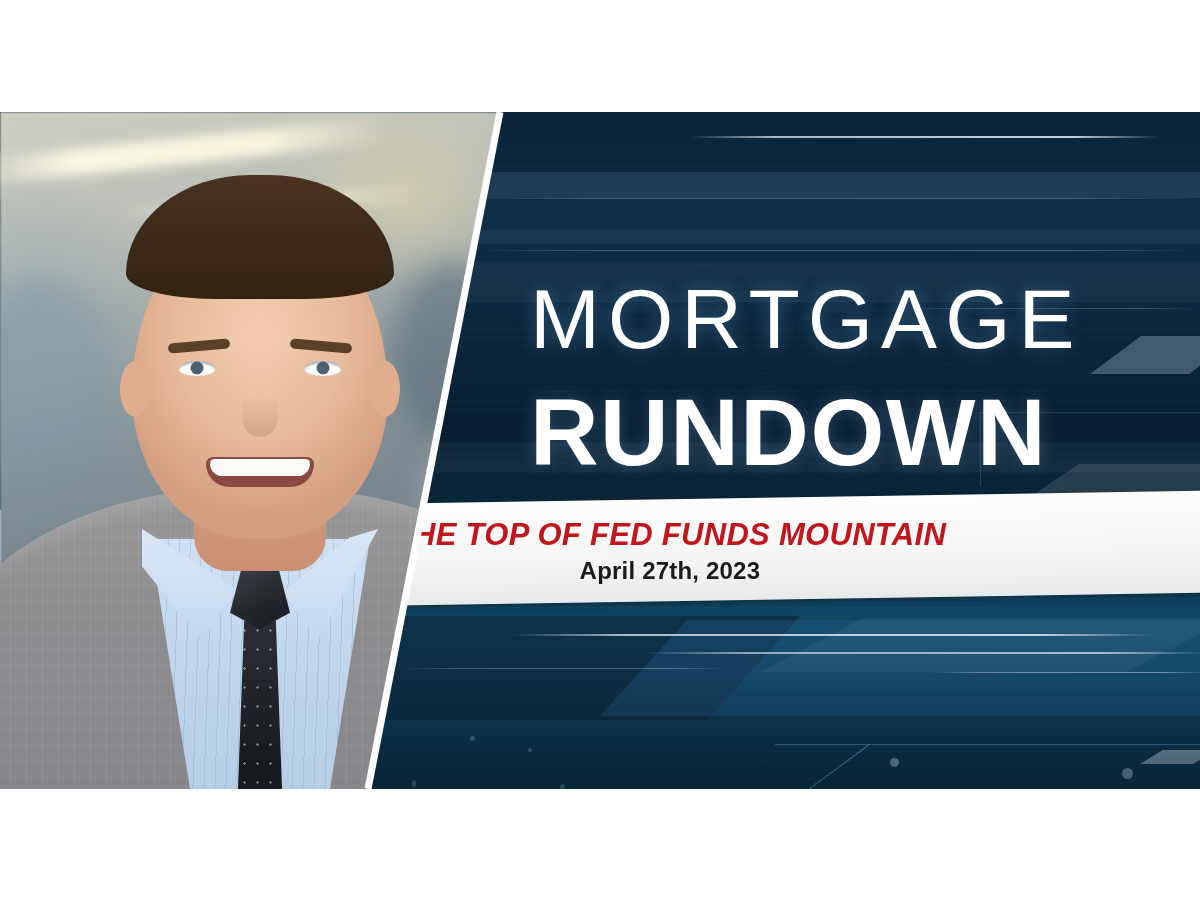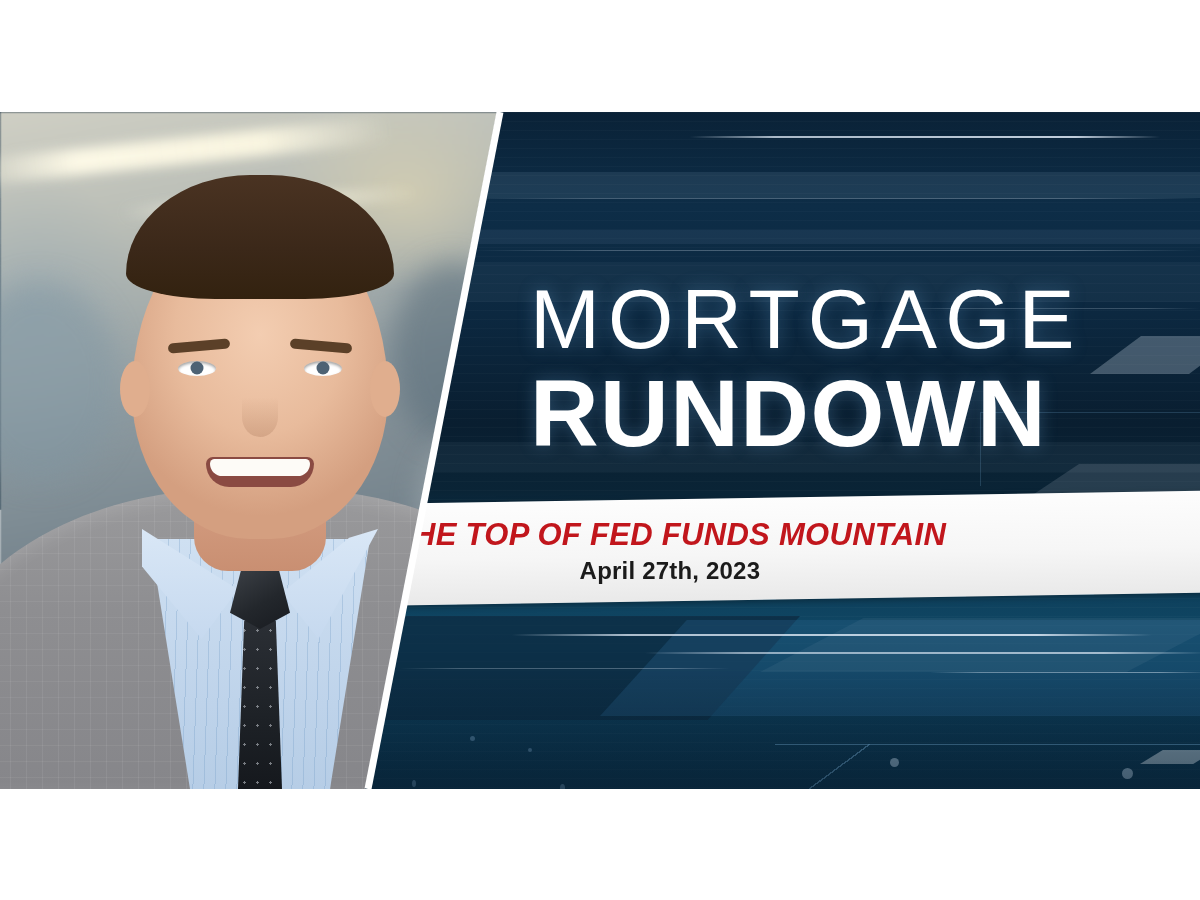--- a/index.html
+++ b/index.html
@@ -153,21 +153,21 @@
     white-space:nowrap;
     text-shadow:0 0 18px rgba(120,180,230,.35);
   }
   #title-2 {
     color:#ffffff;
     font-size:95px;
     font-weight:bold;
     letter-spacing:1.5px;
     line-height:1.02;
     white-space:nowrap;
-    margin-top:5px;
+    margin-top:24px;
     text-shadow:0 0 18px rgba(120,180,230,.30);
   }
 
   
   #photo {
     position:absolute;
     left:0; top:0;
     width:520px; height:677px;
     overflow:hidden;
     

